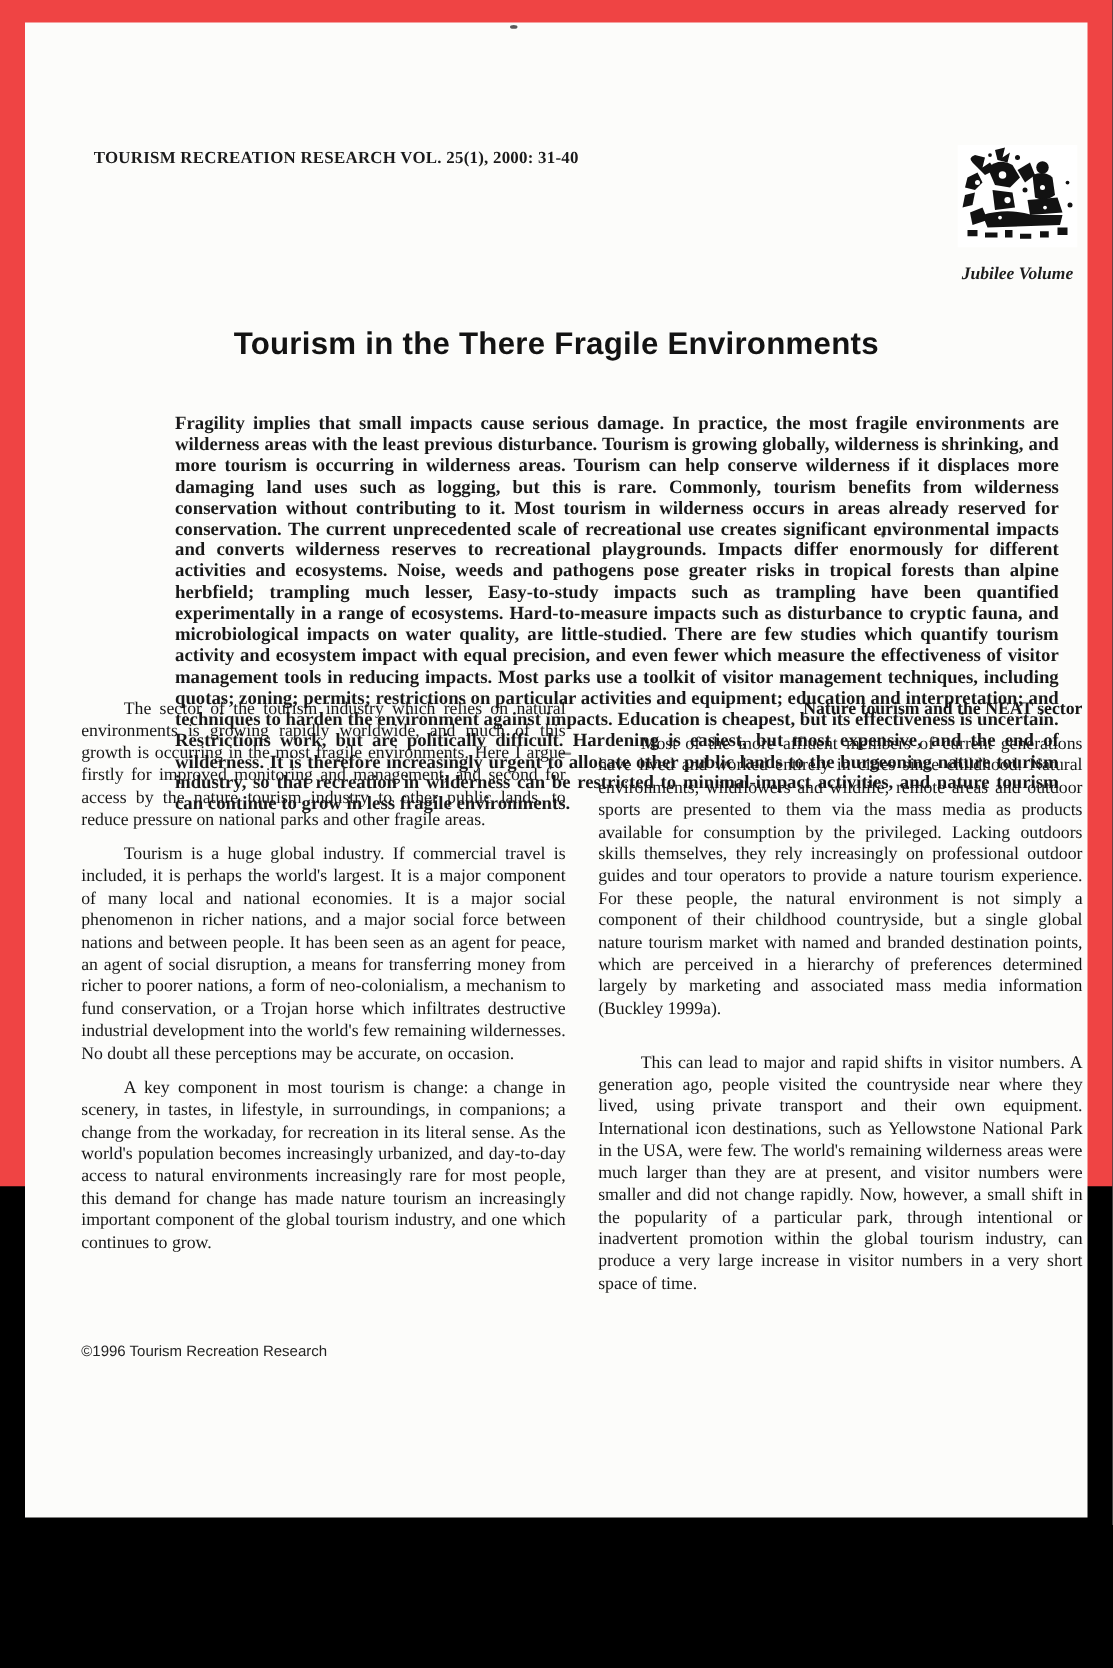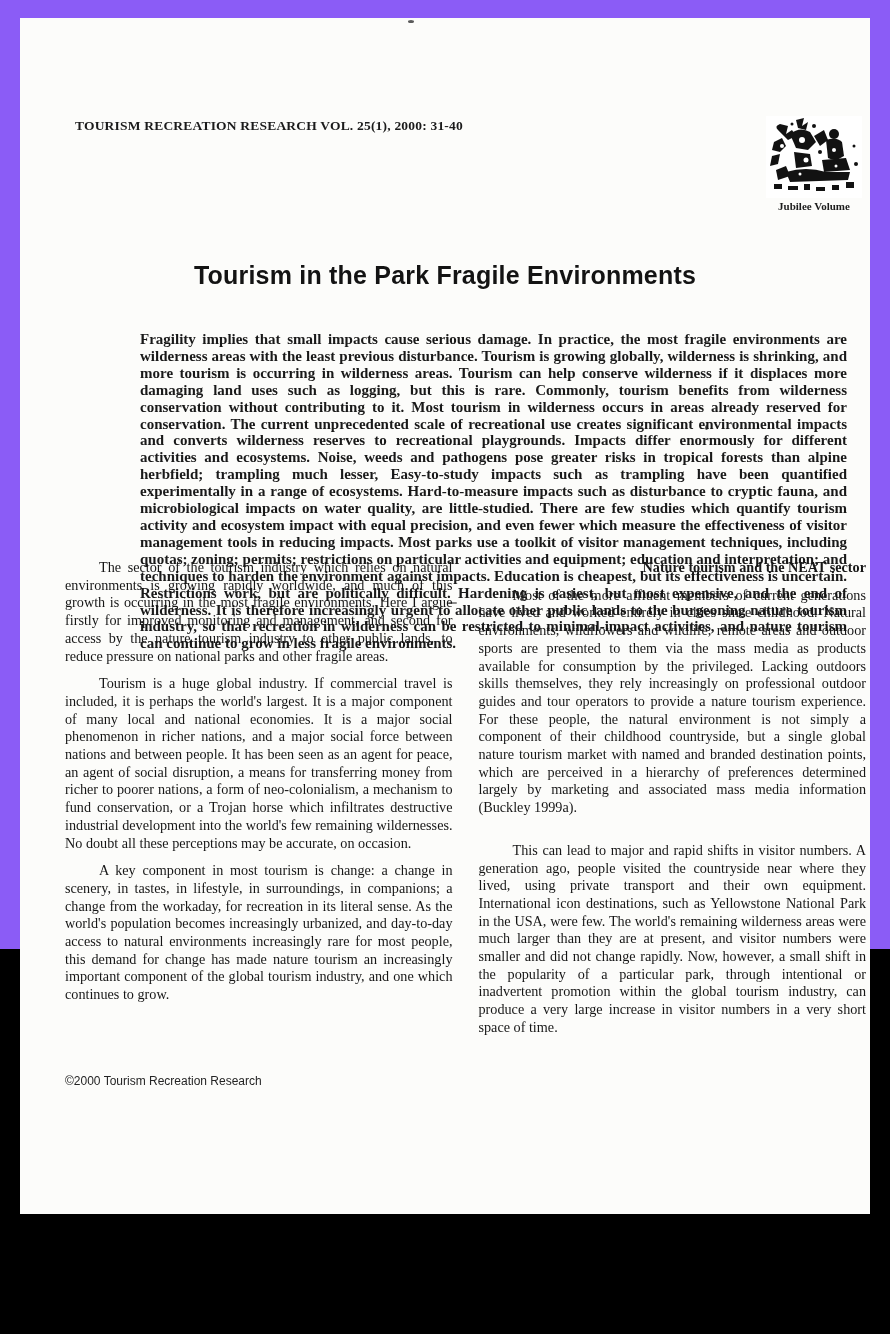--- a/index.html
+++ b/index.html
@@ -8,21 +8,21 @@
     background: #000;
     width: 890px;
     height: 1334px;
     overflow: hidden;
     font-family: "Liberation Serif", serif;
   }
   .canvas {
     position: relative;
     width: 890px;
     height: 949px;
-    background: #8b5cf6;
+    background: #ef4444;
   }
   .paper {
     position: absolute;
     left: 20px;
     top: 18px;
     width: 850px;
     height: 1196px;
     background: #fcfcfa;
   }
   .journal-line {
@@ -44,24 +44,25 @@
     text-align: center;
   }
   .jubilee svg {
     width: 96px;
     height: 82px;
     display: block;
     margin: 0 auto;
   }
   .jubilee-caption {
     font-family: "Liberation Serif", serif;
-    font-weight: bold;
-    font-size: 11px;
+    font-style: italic;
+    font-weight: bold;
+    font-size: 14px;
     color: #1d1d1d;
-    margin-top: 2px;
+    margin-top: 14px;
     white-space: nowrap;
   }
   .title {
     position: absolute;
     left: 0;
     top: 226px;
     width: 100%;
     text-align: center;
     font-family: "Liberation Sans", sans-serif;
     font-weight: bold;
@@ -183,34 +184,34 @@
           <circle cx="40" cy="44" r="2.5"></circle>
           <circle cx="16" cy="30" r="2"></circle>
           <circle cx="68" cy="34" r="2"></circle>
           <circle cx="34" cy="58" r="1.5"></circle>
           <circle cx="70" cy="50" r="1.5"></circle>
         </g>
       </svg>
       <div class="jubilee-caption">Jubilee Volume</div>
     </div>
 
-    <h1 class="title">Tourism in the Park Fragile Environments</h1>
+    <h1 class="title">Tourism in the There Fragile Environments</h1>
 
 
     <div class="abstract">Fragility implies that small impacts cause serious damage. In practice, the most fragile environments are wilderness areas with the least previous disturbance. Tourism is growing globally, wilderness is shrinking, and more tourism is occurring in wilderness areas. Tourism can help conserve wilderness if it displaces more damaging land uses such as logging, but this is rare. Commonly, tourism benefits from wilderness conservation without contributing to it. Most tourism in wilderness occurs in areas already reserved for conservation. The current unprecedented scale of recreational use creates significant environmental impacts and converts wilderness reserves to recreational playgrounds. Impacts differ enormously for different activities and ecosystems. Noise, weeds and pathogens pose greater risks in tropical forests than alpine herbfield; trampling much lesser, Easy-to-study impacts such as trampling have been quantified experimentally in a range of ecosystems. Hard-to-measure impacts such as disturbance to cryptic fauna, and microbiological impacts on water quality, are little-studied. There are few studies which quantify tourism activity and ecosystem impact with equal precision, and even fewer which measure the effectiveness of visitor management tools in reducing impacts. Most parks use a toolkit of visitor management techniques, including quotas; zoning; permits; restrictions on particular activities and equipment; education and interpretation; and techniques to harden the environment against impacts. Education is cheapest, but its effectiveness is uncertain. Restrictions work, but are politically difficult. Hardening is easiest, but most expensive, and the end of wilderness. It is therefore increasingly urgent to allocate other public lands to the burgeoning nature tourism industry, so that recreation in wilderness can be restricted to minimal-impact activities, and nature tourism can continue to grow in less fragile environments.</div>
 
     <div class="columns">
       <div class="col">
         <p>The sector of the tourism industry which relies on natural environments is growing rapidly worldwide, and much of this growth is occurring in the most fragile environments.  Here I argue firstly for improved monitoring and management, and second for access by the nature tourism industry to other public lands, to reduce pressure on national parks and other fragile areas.</p>
         <p>Tourism is a huge global industry.  If commercial travel is included, it is perhaps the world's largest.  It is a major component of many local and national economies.  It is a major social phenomenon in richer nations, and a major social force between nations and between people.  It has been seen as an agent for peace, an agent of social disruption, a means for transferring money from richer to poorer nations, a form of neo-colonialism, a mechanism to fund conservation, or a Trojan horse which infiltrates destructive industrial development into the world's few remaining wildernesses.  No doubt all these perceptions may be accurate, on occasion.</p>
         <p>A key component in most tourism is change: a change in scenery, in tastes, in lifestyle, in surroundings, in companions; a change from the workaday, for recreation in its literal sense.  As the world's population becomes increasingly urbanized, and day-to-day access to natural environments increasingly rare for most people, this demand for change has made nature tourism an increasingly important component of the global tourism industry, and one which continues to grow.</p>
       </div>
       <div class="col">
         <p class="section-heading">Nature tourism and the NEAT sector</p>
         <p>Most of the more affluent members of current generations have lived and worked entirely in cities since childhood.  Natural environments, wildflowers and wildlife, remote areas and outdoor sports are presented to them via the mass media as products available for consumption by the privileged.  Lacking outdoors skills themselves, they rely increasingly on professional outdoor guides and tour operators to provide a nature tourism experience.  For these people, the natural environment is not simply a component of their childhood countryside, but a single global nature tourism market with named and branded destination points, which are perceived in a hierarchy of preferences determined largely by marketing and associated mass media information (Buckley 1999a).</p>
         <p class="gap-above">This can lead to major and rapid shifts in visitor numbers.  A generation ago, people visited the countryside near where they lived, using private transport and their own equipment.  International icon destinations, such as Yellowstone National Park in the USA, were few.  The world's remaining wilderness areas were much larger than they are at present, and visitor numbers were smaller and did not change rapidly.  Now, however, a small shift in the popularity of a particular park, through intentional or inadvertent promotion within the global tourism industry, can produce a very large increase in visitor numbers in a very short space of time.</p>
       </div>
     </div>
 
-    <div class="footer">©2000 Tourism Recreation Research</div>
+    <div class="footer">©1996 Tourism Recreation Research</div>
 
   </div>
 </div>
 
 </body></html>

